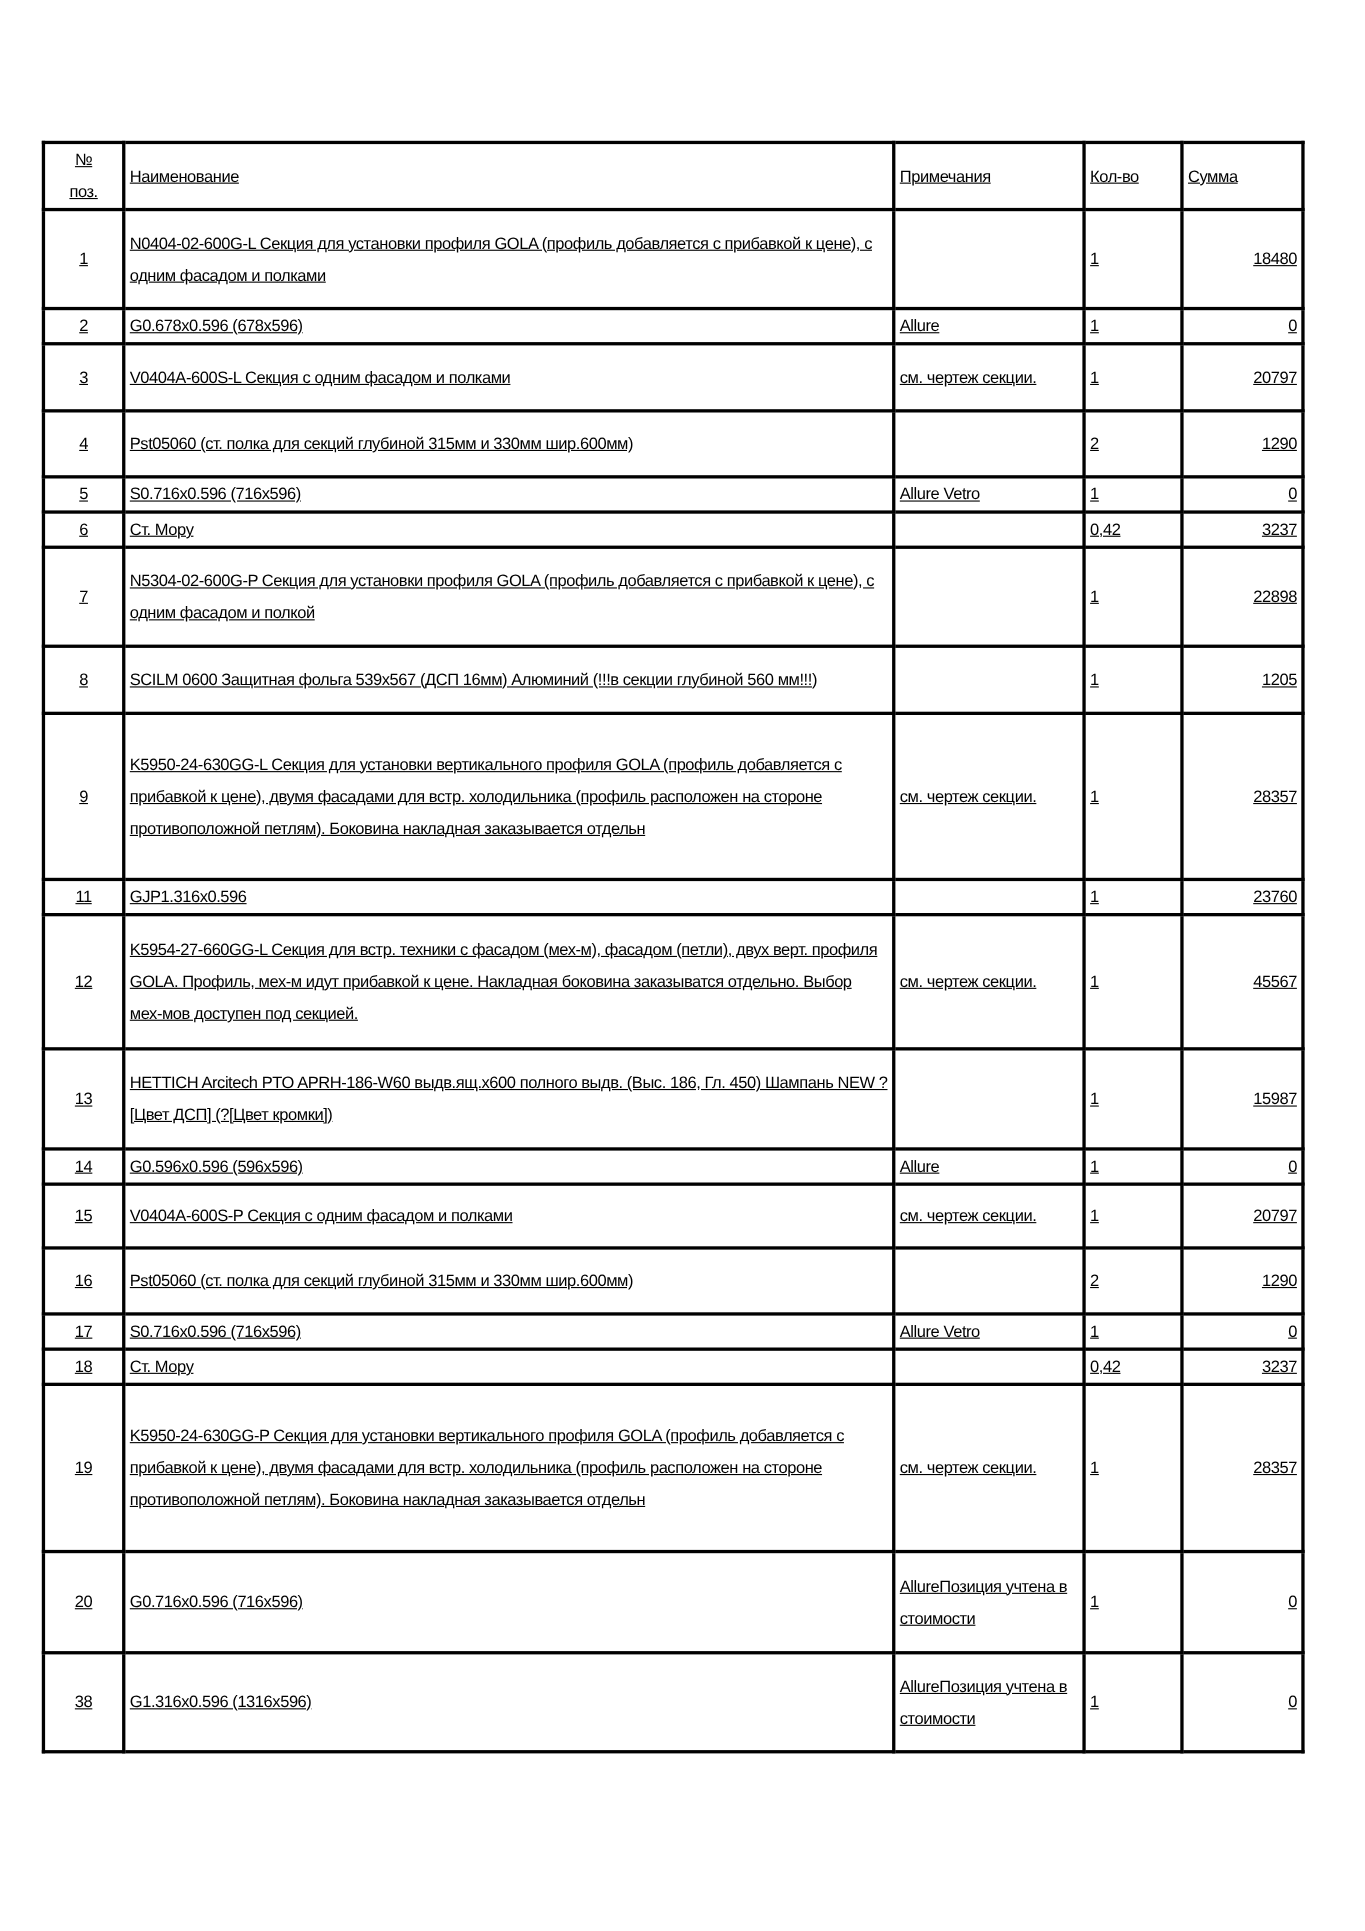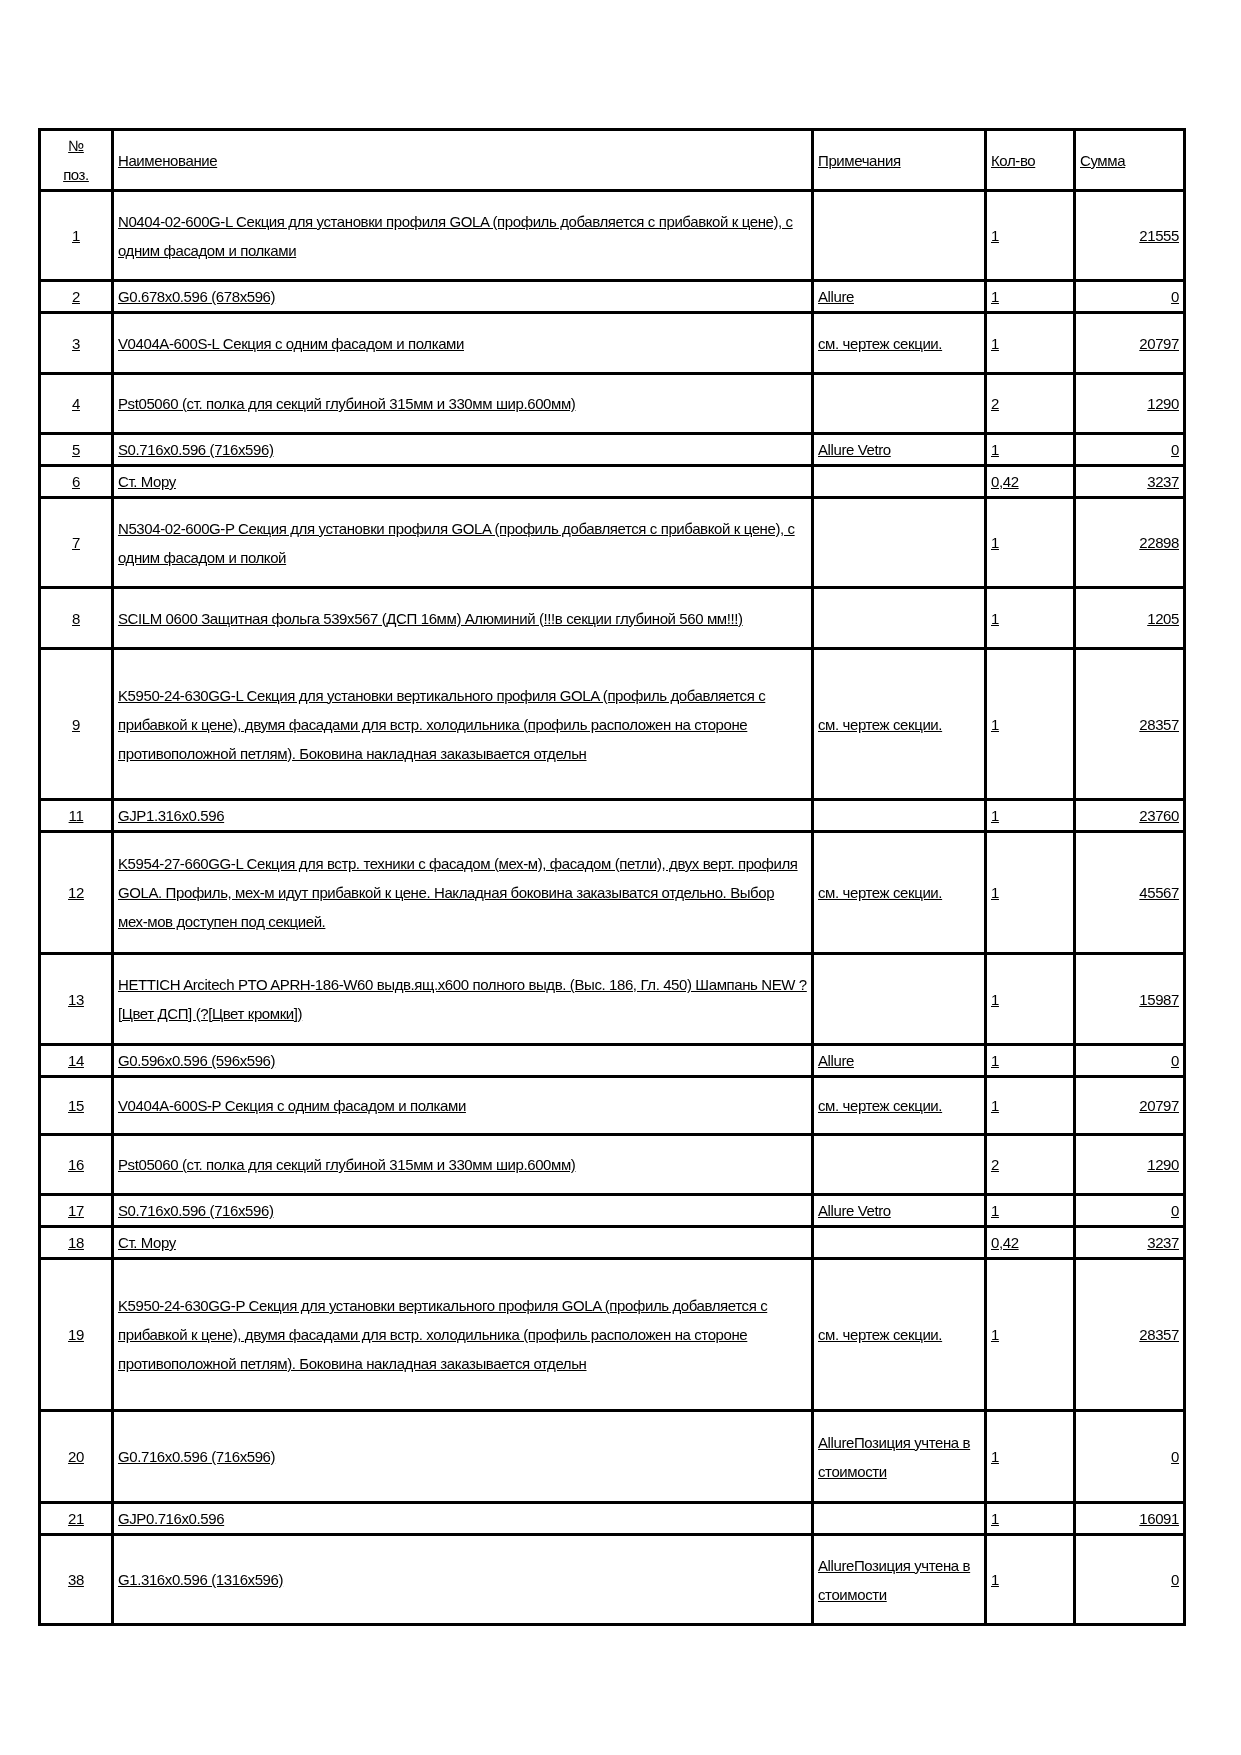--- a/index.html
+++ b/index.html
@@ -42,21 +42,21 @@
       <th class="c-qty">Кол-во</th>
       <th class="c-sum">Сумма</th>
     </tr>
   </thead>
   <tbody id="spec-body">
       <tr style="height: 90px;">
         <td class="c-no">1</td>
         <td class="c-name">N0404-02-600G-L Секция для установки профиля GOLA (профиль добавляется с прибавкой к цене), с одним фасадом и полками</td>
         <td class="c-note"></td>
         <td class="c-qty">1</td>
-        <td class="c-sum">21555</td>
+        <td class="c-sum">18480</td>
       </tr>
       <tr style="height: 31px;">
         <td class="c-no">2</td>
         <td class="c-name">G0.678x0.596 (678x596)</td>
         <td class="c-note">Allure</td>
         <td class="c-qty">1</td>
         <td class="c-sum">0</td>
       </tr>
       <tr style="height: 61px;">
         <td class="c-no">3</td>
@@ -170,27 +170,20 @@
         <td class="c-qty">1</td>
         <td class="c-sum">28357</td>
       </tr>
       <tr style="height: 92px;">
         <td class="c-no">20</td>
         <td class="c-name">G0.716x0.596 (716x596)</td>
         <td class="c-note">AllureПозиция учтена в стоимости</td>
         <td class="c-qty">1</td>
         <td class="c-sum">0</td>
       </tr>
-      <tr style="height: 30px;">
-        <td class="c-no">21</td>
-        <td class="c-name">GJP0.716x0.596</td>
-        <td class="c-note"></td>
-        <td class="c-qty">1</td>
-        <td class="c-sum">16091</td>
-      </tr>
       <tr style="height: 90px;">
         <td class="c-no">38</td>
         <td class="c-name">G1.316x0.596 (1316x596)</td>
         <td class="c-note">AllureПозиция учтена в стоимости</td>
         <td class="c-qty">1</td>
         <td class="c-sum">0</td>
       </tr>
     </tbody>
 </table>
 

